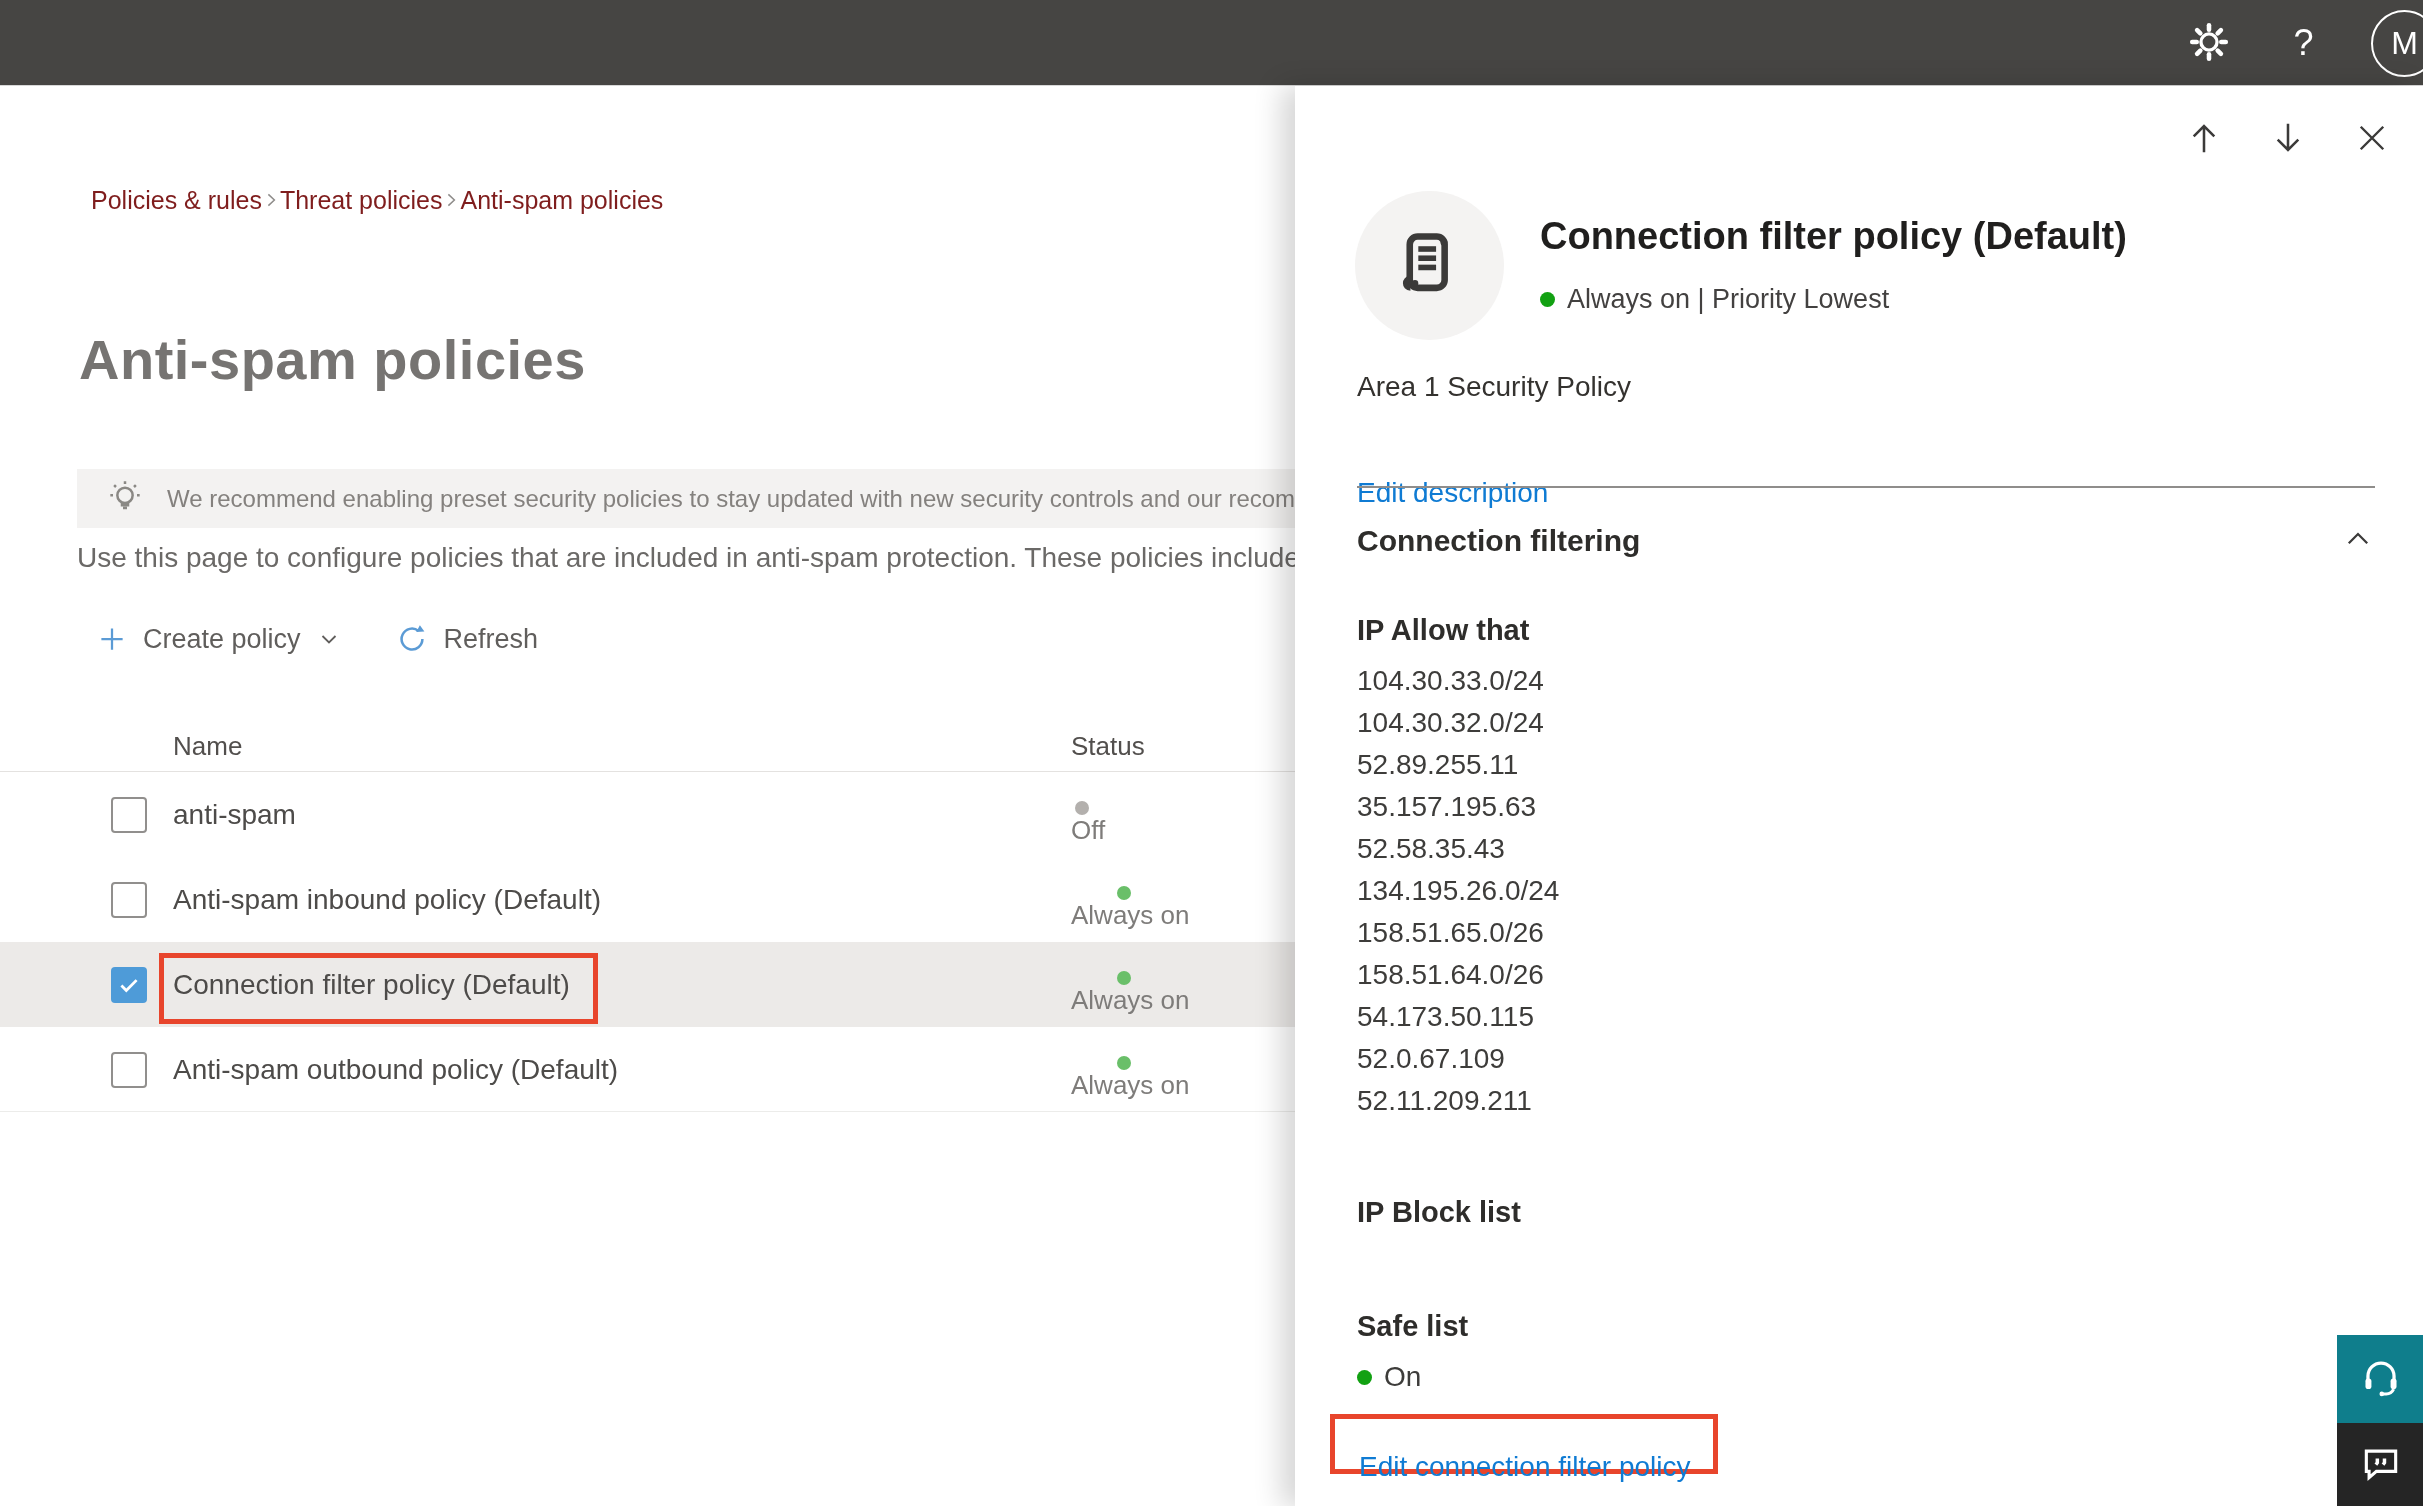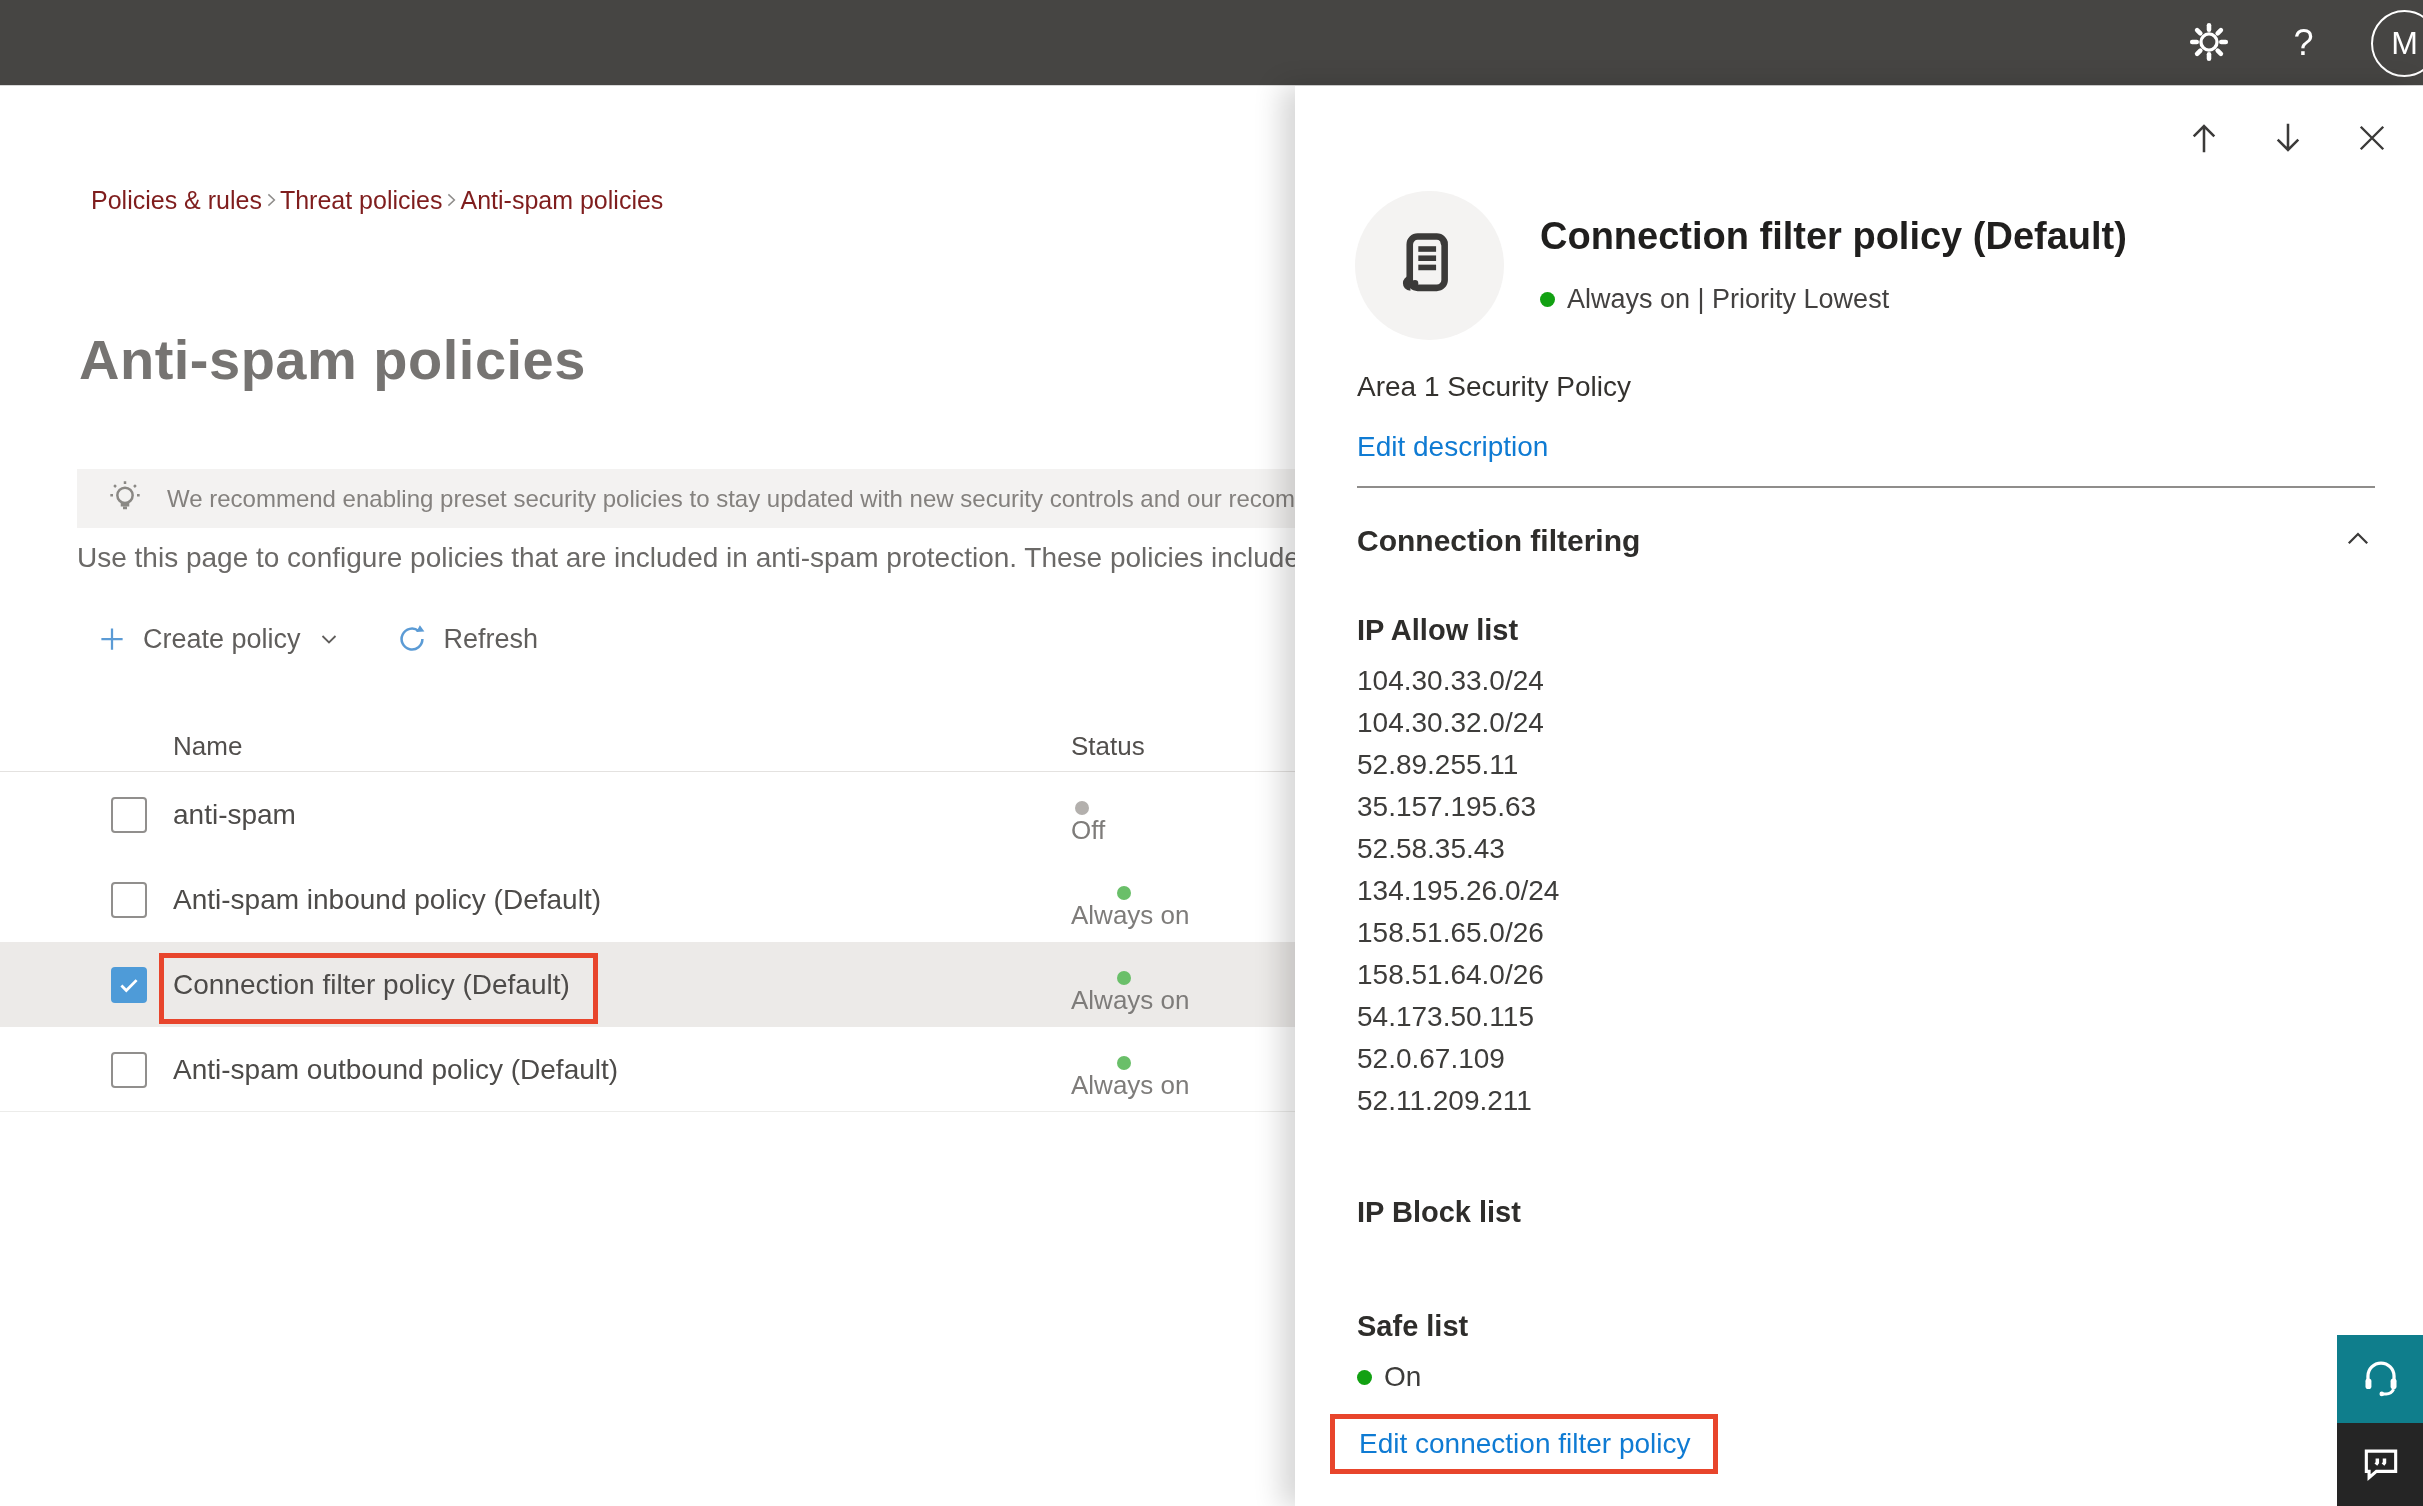--- a/index.html
+++ b/index.html
@@ -77,21 +77,21 @@
     display: flex; align-items: center; justify-content: center; }
   .fly-head { position: absolute; left: 60px; top: 105px; display: flex; }
   .fly-avatar { width: 149px; height: 149px; border-radius: 50%; background: #f4f3f2;
     display: flex; align-items: center; justify-content: center; flex: none; }
   .fly-head-text { margin-left: 36px; padding-top: 24px; }
   .fly-title { font-size: 38px; font-weight: 700; color: #201f1e; white-space: nowrap; }
   .fly-status { margin-top: 26px; display: flex; align-items: center; font-size: 27px;
     color: #434140; }
   .dot.panel-green { background: #12a112; width: 15px; height: 15px; }
   .fly-desc { position: absolute; left: 62px; top: 285px; font-size: 28px; color: #34322f; }
-  .fly-link { font-size: 28px; color: #0f7bd3; text-decoration: none; cursor: pointer; }
+  .fly-link { font-size: 28px; color: #0f7bd3; text-decoration: none; cursor: pointer; margin-top: 46px; }
   .edit-desc { position: absolute; left: 62px; top: 345px; }
   .fly-divider { position: absolute; left: 62px; top: 400px; width: 1018px; height: 0;
     border-top: 2px solid #8f8d8b; }
   .fly-section { position: absolute; left: 62px; top: 436px; width: 1018px; display: flex;
     justify-content: space-between; align-items: center; cursor: pointer; }
   .fly-section-title { font-size: 30px; font-weight: 700; color: #2e2d2b; }
   .fly-sub { position: absolute; left: 62px; font-size: 29px; font-weight: 700; color: #2e2d2b; }
   .sub-allow { top: 528px; }
   .sub-block { top: 1110px; }
   .sub-safe { top: 1224px; }
@@ -305,21 +305,21 @@
 
     <div class="fly-section">
       <span class="fly-section-title">Connection filtering</span>
       <span>
         <svg width="34" height="34" viewBox="0 0 24 24">
             <path d="M5.5 15 12 8.5 18.5 15" fill="none" stroke="#3b3a39" stroke-width="1.6"></path>
           </svg>
       </span>
     </div>
 
-    <div class="fly-sub sub-allow">IP Allow list</div>
+    <div class="fly-sub sub-allow">IP Allow that</div>
     <div class="ip-list">
       <div>104.30.33.0/24</div>
       <div>104.30.32.0/24</div>
       <div>52.89.255.11</div>
       <div>35.157.195.63</div>
       <div>52.58.35.43</div>
       <div>134.195.26.0/24</div>
       <div>158.51.65.0/26</div>
       <div>158.51.64.0/26</div>
       <div>54.173.50.115</div>

